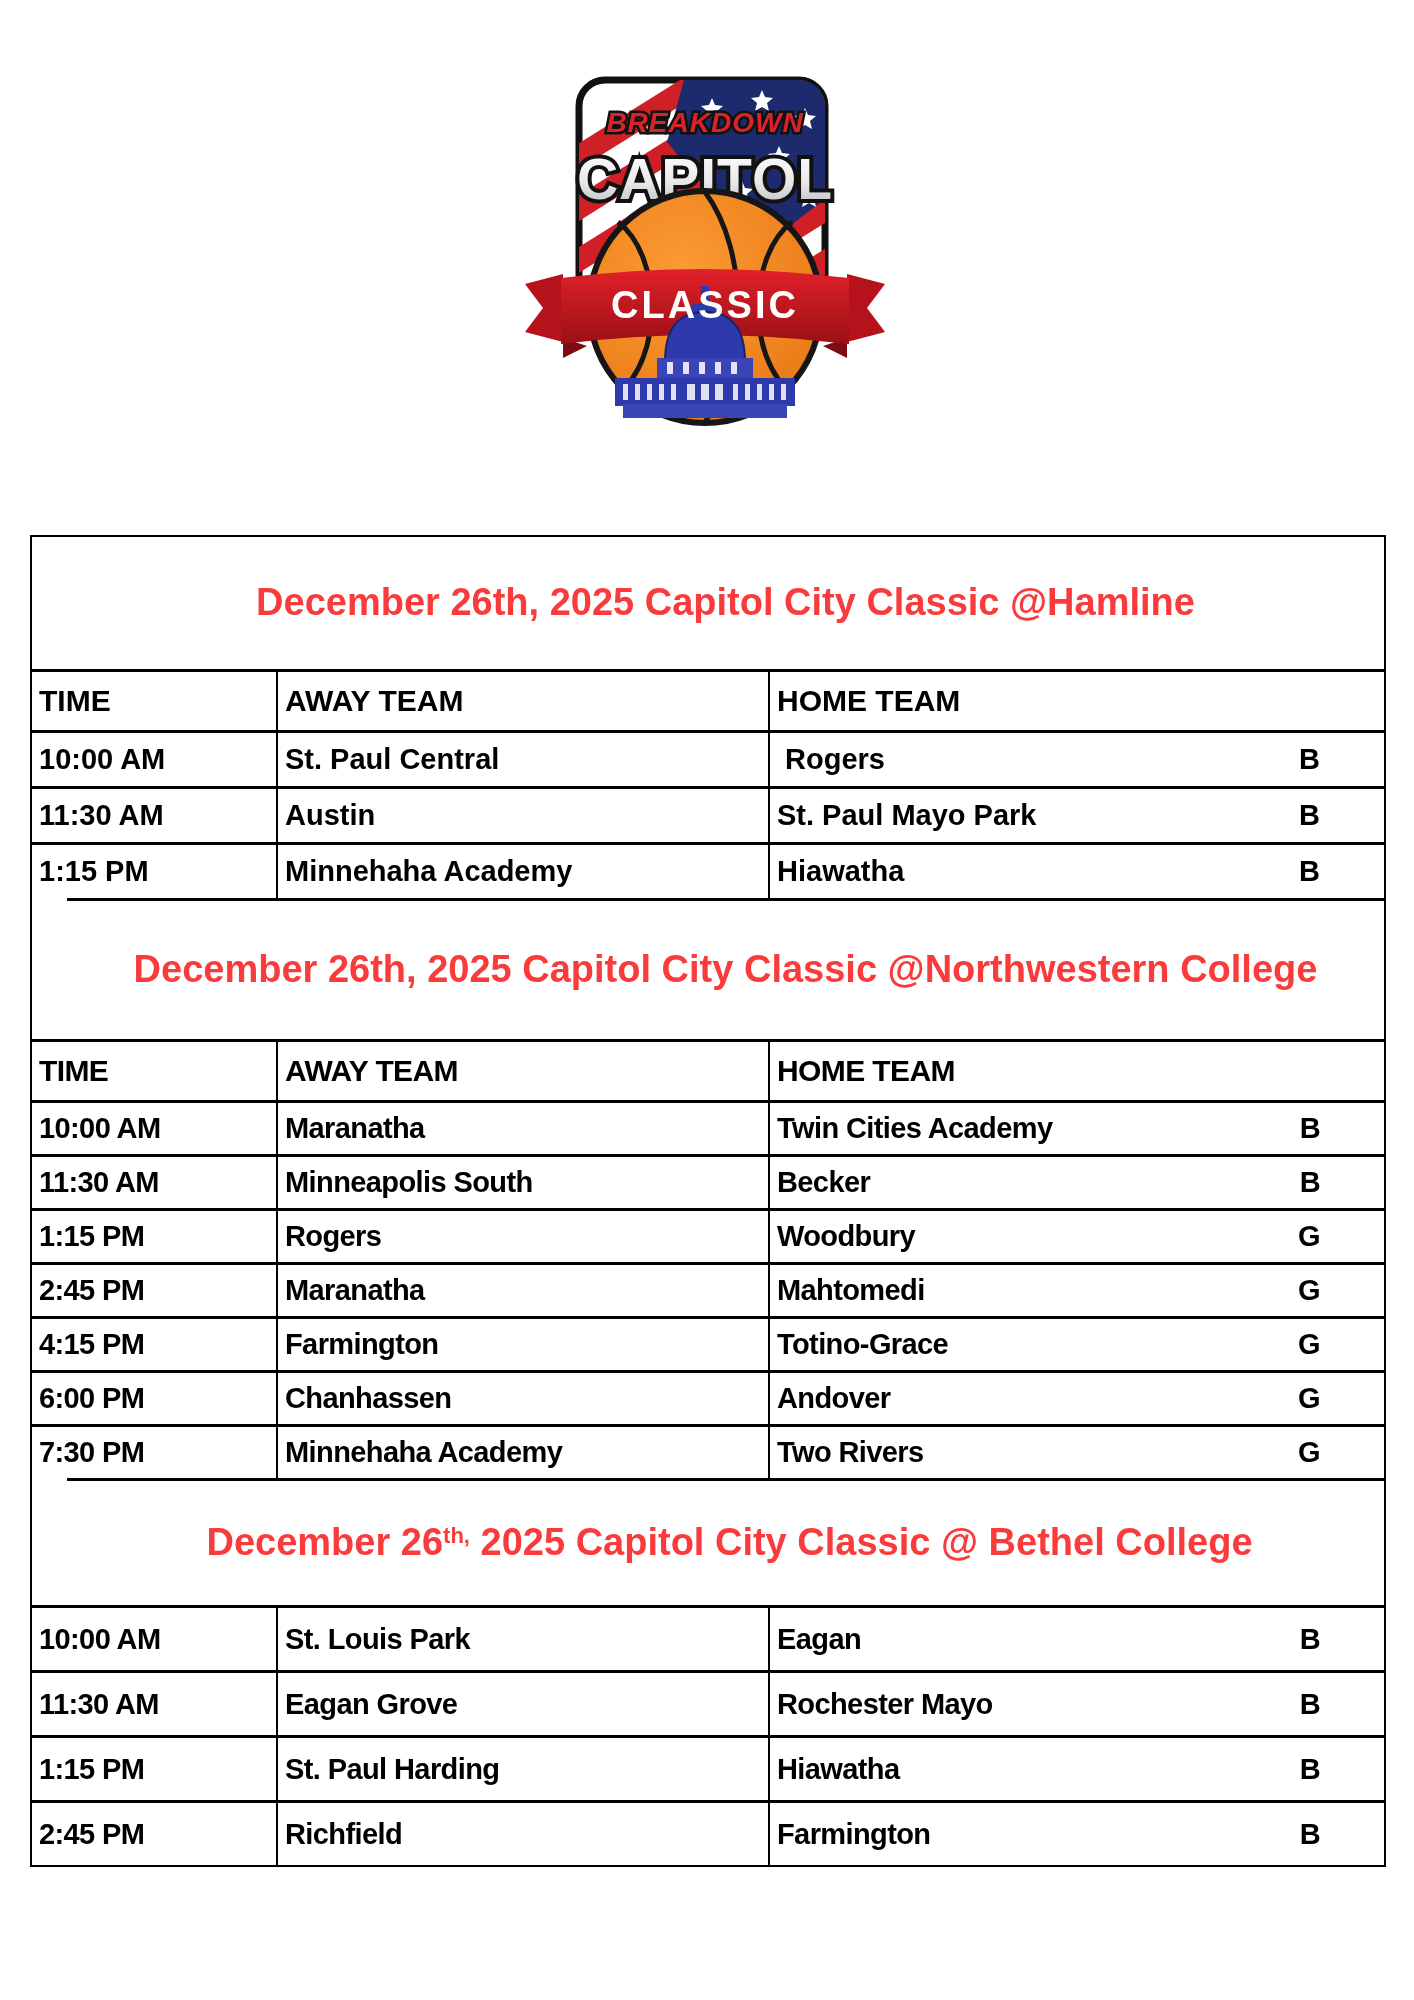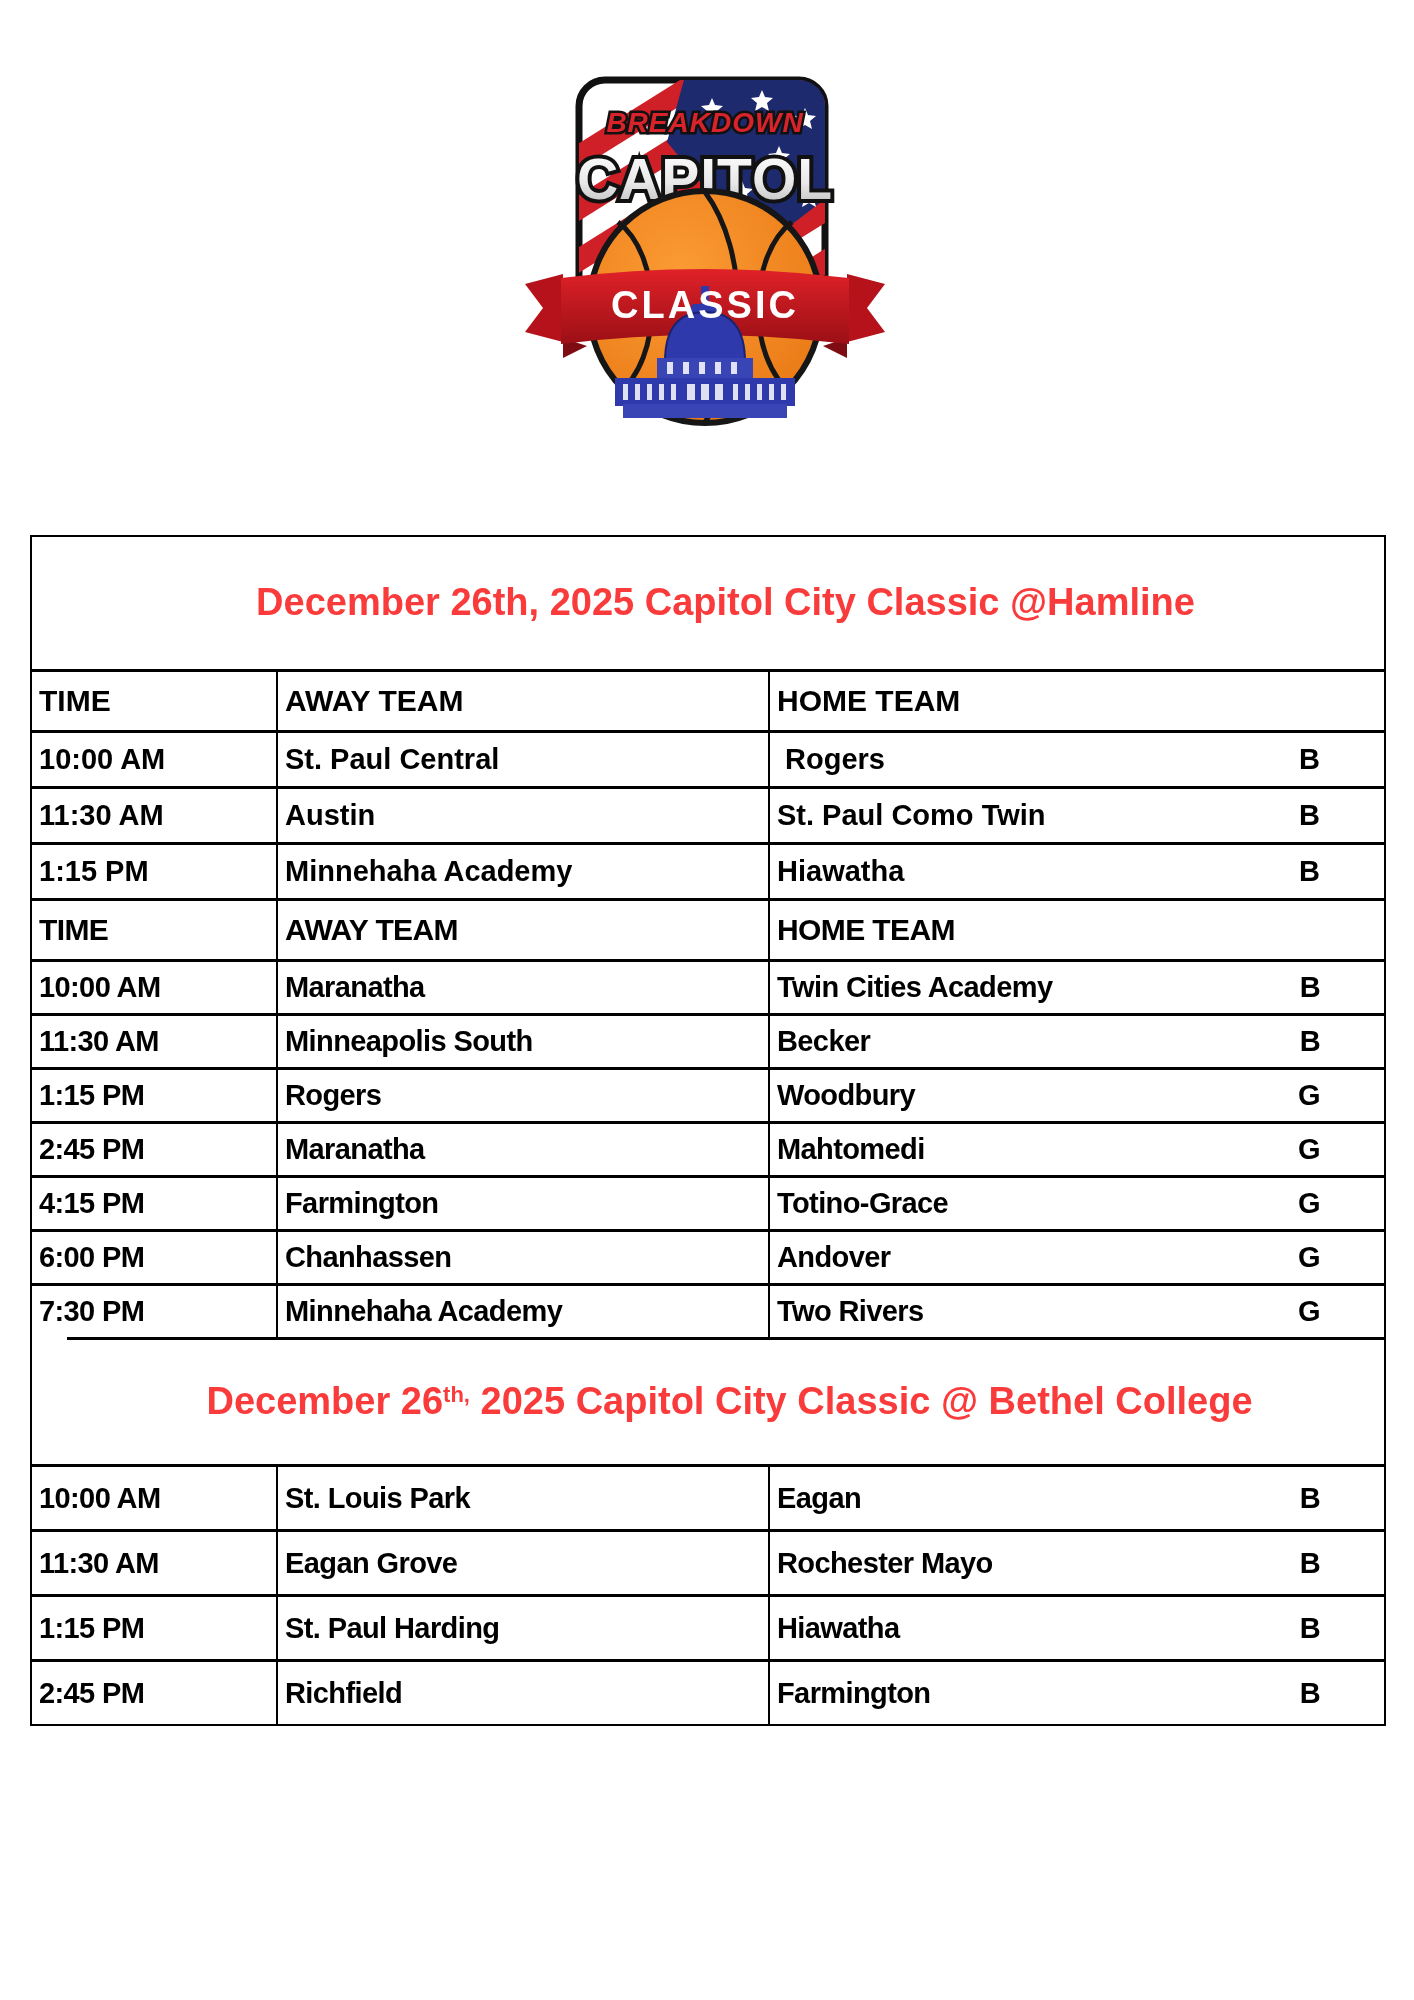--- a/index.html
+++ b/index.html
@@ -172,35 +172,38 @@
       <div class="cell away">St. Paul Central</div>
       <div class="cell home">
         <span> Rogers</span>
         <span>B</span>
       </div>
     </div>
     <div class="row data-row">
       <div class="cell time">11:30 AM</div>
       <div class="cell away">Austin</div>
       <div class="cell home">
-        <span>St. Paul Como Twin</span>
+        <span>St. Paul Mayo Park</span>
         <span>B</span>
       </div>
     </div>
     <div class="row data-row">
       <div class="cell time">1:15 PM</div>
       <div class="cell away">Minnehaha Academy</div>
       <div class="cell home">
         <span>Hiawatha</span>
         <span>B</span>
       </div>
     </div>
   </section>
 
   <section class="sec2 condensed">
+    <div class="title-cell">
+      <span>December 26th, 2025 Capitol City Classic @Northwestern College</span>
+    </div>
     <div class="row header-row">
       <div class="cell time">TIME</div>
       <div class="cell away">AWAY TEAM</div>
       <div class="cell home">HOME TEAM</div>
     </div>
     <div class="row data-row">
       <div class="cell time">10:00 AM</div>
       <div class="cell away">Maranatha</div>
       <div class="cell home">
         <span>Twin Cities Academy</span>

